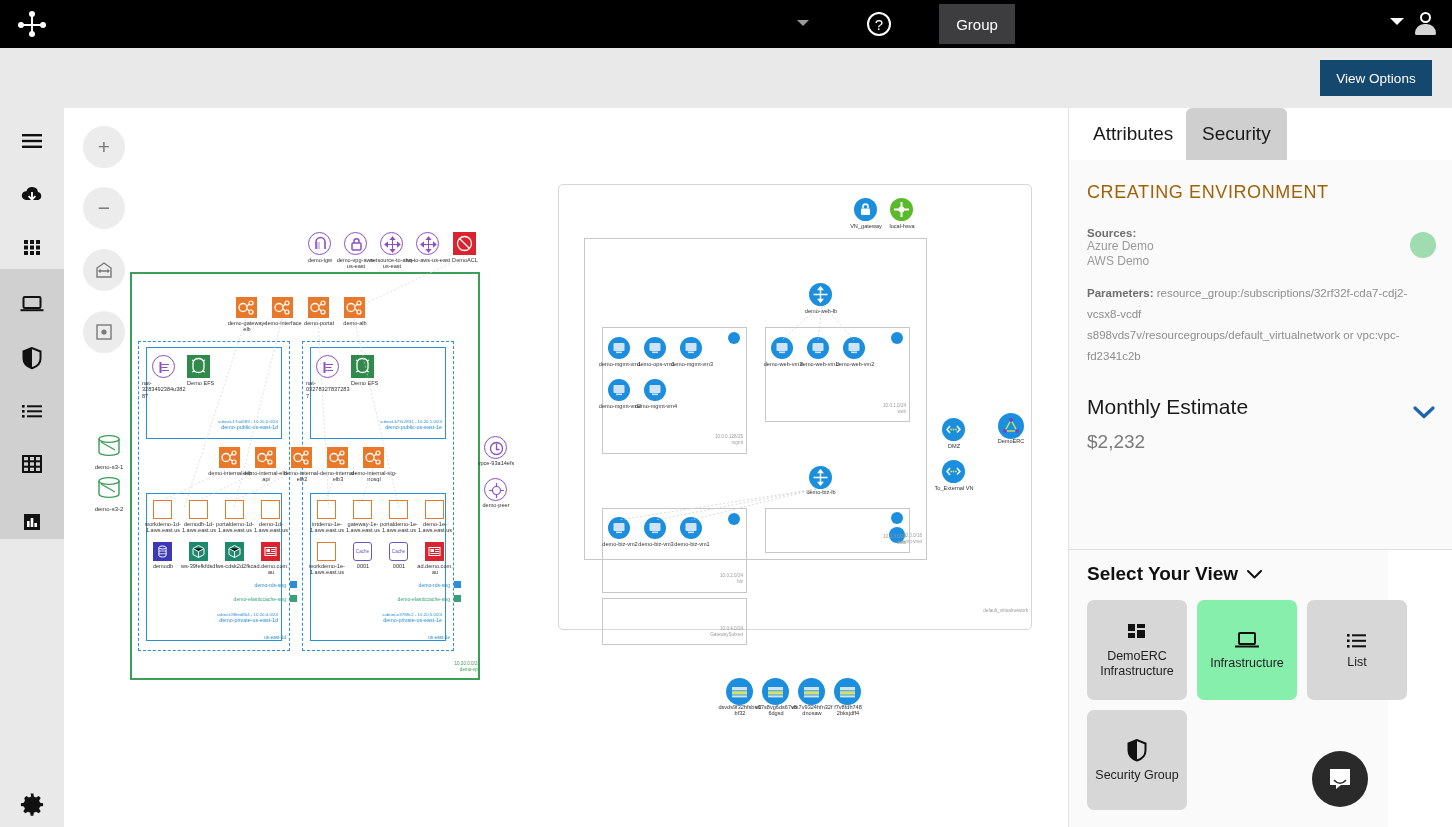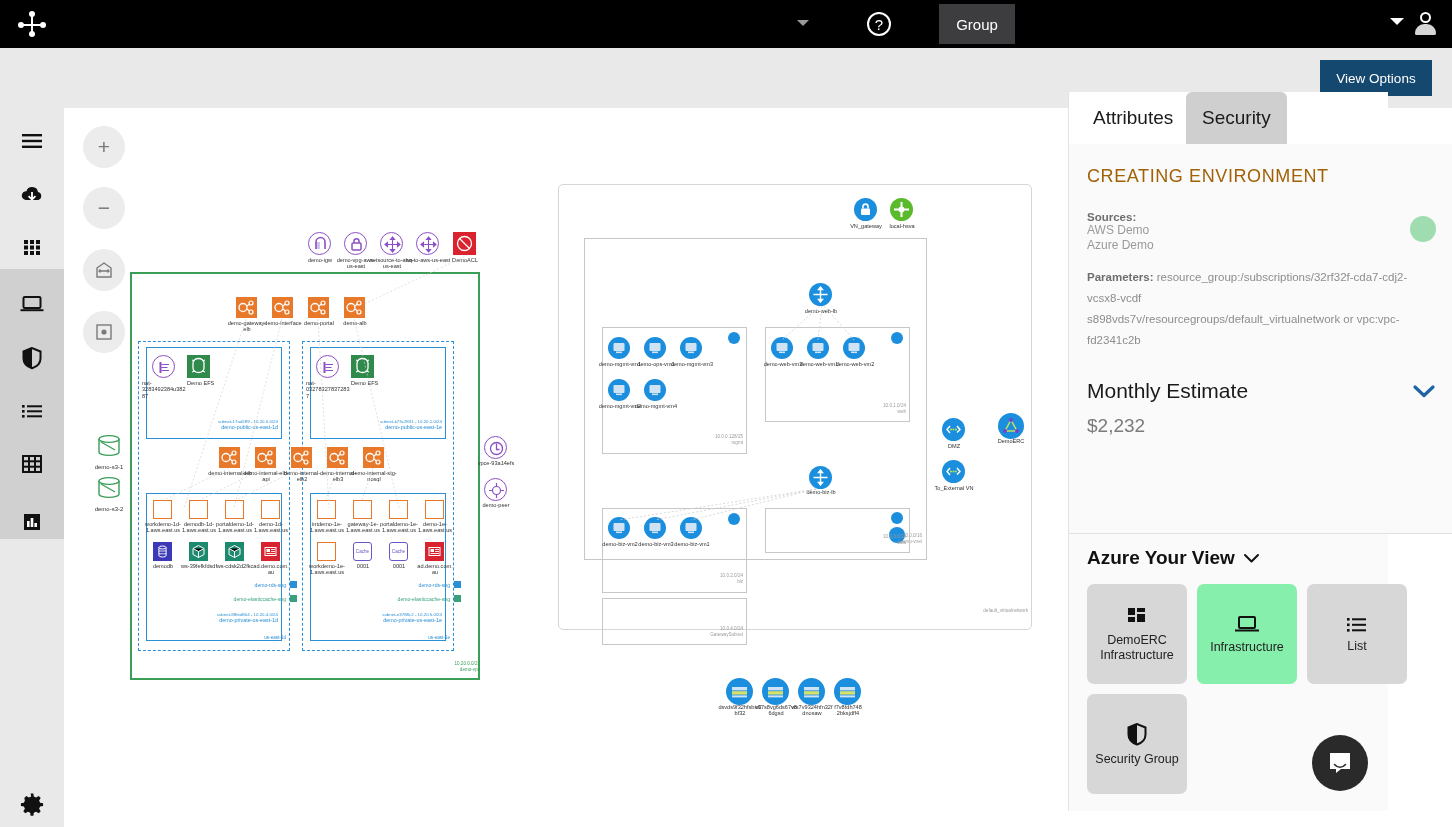--- a/index.html
+++ b/index.html
@@ -110,21 +110,21 @@
   .cache-box { border: 1.4px solid #6b55c9; background: #fff; border-radius: 3px; }
 
   .azblue { background: #1b8ede; border-radius: 50%; }
   .azgreen { background: #5aba2c; border-radius: 50%; }
 
   .subnet-cap { position: absolute; font-size: 4.4px; color: #2b8fd6; text-align: right; line-height: 5.6px; }
   .az-cap { position: absolute; font-size: 4.6px; color: #9b9b9b; text-align: right; line-height: 5.6px; }
 
   
   .rpanel {
-    position: absolute; top: 92px; left: 1068px; width: 320px; height: 719px;
+    position: absolute; top: 108px; left: 1068px; width: 320px; height: 719px;
     background: #fafafa; border-left: 1px solid #e3e3e3;
   }
   .tabs { position: relative; height: 52px; background: #ffffff; }
   .tab {
     position: absolute; top: 0; height: 52px; display: flex; align-items: center;
     justify-content: center; font-size: 19px; color: #1a1a1a; cursor: pointer;
     border-radius: 6px 6px 0 0; padding: 0 16px;
   }
   .tab.active-white { left: 8px; background: #ffffff; }
   .tab.inactive-grey { left: 117px; background: #cfcfcf; }
@@ -135,21 +135,21 @@
   .status-dot {
     position: absolute; right: 17px; top: 72px; width: 26px; height: 26px;
     border-radius: 50%; background: #9fdcb0;
   }
   .sources-lbl { margin-top: 24px; font-size: 11.5px; color: #6e6e6e; font-weight: bold; }
   .source-item { font-size: 12px; color: #9a9a9a; line-height: 15px; }
   .params-row { margin-top: 14px; font-size: 11.5px; color: #8d8d8d; line-height: 21px; }
   .params-key { color: #6e6e6e; font-weight: bold; }
   .est-head {
     margin-top: 28px; font-size: 21px; color: #1a1a1a; display: flex;
-    align-items: center; justify-content: space-between;
+    align-items: flex-end; justify-content: space-between;
   }
   .chev-blue { width: 22px; height: 13px; }
   .est-val { margin-top: 12px; font-size: 19px; color: #7b7b7b; }
 
   .view-sect { position: absolute; top: 455px; left: 0; width: 384px; padding: 0 18px; }
   .view-head { font-size: 19px; color: #111; display: flex; align-items: center; gap: 8px; font-weight: bold; }
   .view-grid { display: flex; flex-wrap: wrap; gap: 10px; margin-top: 15px; width: 340px; }
   .view-card {
     width: 100px; height: 100px; border-radius: 7px; background: #d7d7d7;
     display: flex; flex-direction: column; align-items: center; justify-content: center;
@@ -842,41 +842,41 @@
     <div class="tabs">
       <div class="tab active-white">Attributes</div>
       <div class="tab inactive-grey">Security</div>
     </div>
 
     <div class="panel-body">
       <div class="env-title">CREATING ENVIRONMENT</div>
       <div class="status-dot"></div>
 
       <div class="sources-lbl">Sources:</div>
+      <div class="source-item">Azure Demo</div>
       <div class="source-item">AWS Demo</div>
-      <div class="source-item">Azure Demo</div>
 
       <div class="params-row">
         <span class="params-key">Parameters:</span>
         <span>resource_group:/subscriptions/32rf32f-cda7-cdj2-vcsx8-vcdf</span>
         <div>s898vds7v/resourcegroups/default_virtualnetwork or vpc:vpc-fd2341c2b</div>
       </div>
 
       <div class="est-head">
         <span>Monthly Estimate</span>
         <svg class="chev-blue" viewBox="0 0 22 13">
           <path d="M2 2 11 10.5 20 2" fill="none" stroke="#1f64a8" stroke-width="3.2" stroke-linecap="round" stroke-linejoin="round"></path>
         </svg>
       </div>
       <div class="est-val">$2,232</div>
     </div>
 
     <div class="view-sect">
       <div class="view-head">
-        <span>Azure Your View</span>
+        <span>Select Your View</span>
         <svg width="17" height="11" viewBox="0 0 17 11">
           <path d="M2 2 8.5 8.5 15 2" fill="none" stroke="#111" stroke-width="2" stroke-linecap="round" stroke-linejoin="round"></path>
         </svg>
       </div>
 
       <div class="view-grid">
         <div class="view-card">
           <svg class="vi" width="26" height="24" viewBox="0 0 26 24">
             <g fill="#111">
                 <rect x="4" y="3" width="7" height="7"></rect>

